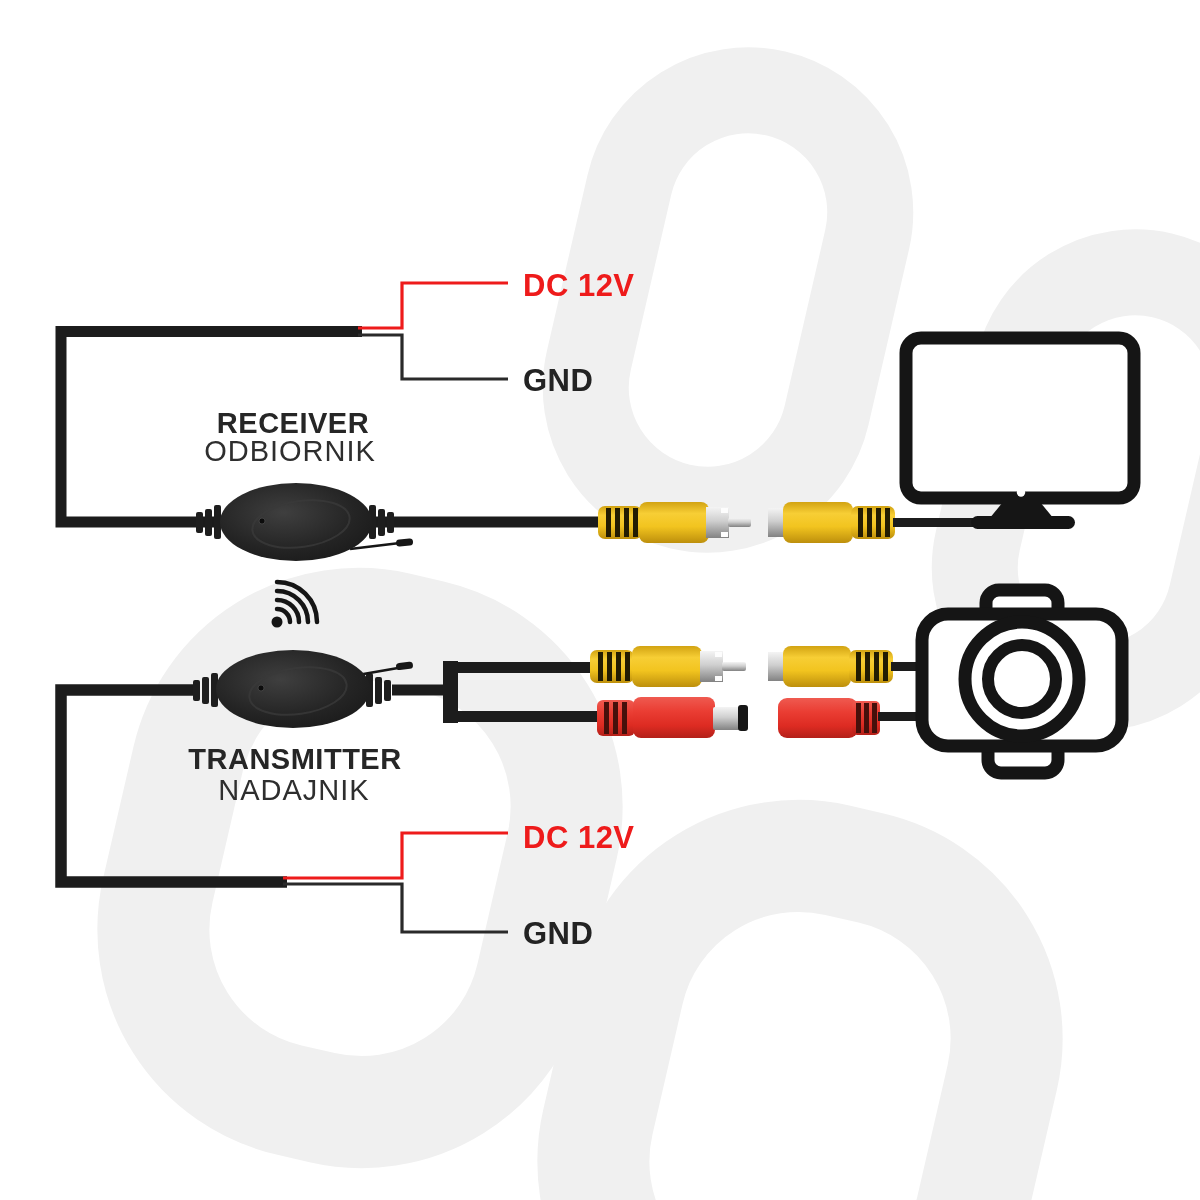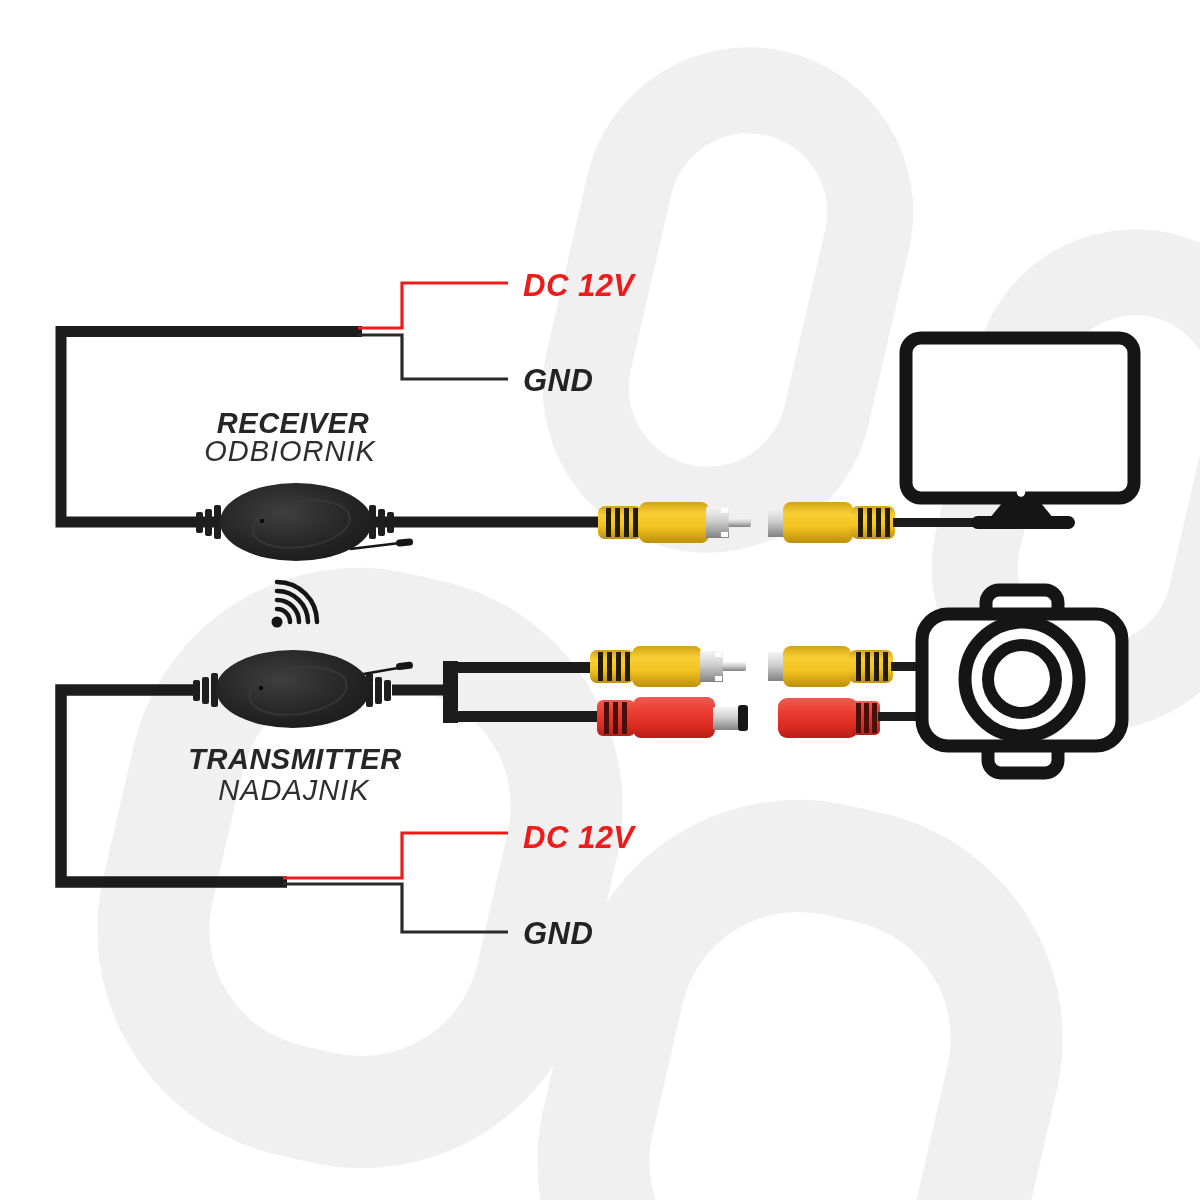--- a/index.html
+++ b/index.html
@@ -1,16 +1,16 @@
 <!DOCTYPE html>
 <html><head>
 <meta charset="utf-8">
 <style>
   html,body{margin:0;padding:0;background:#ffffff;}
-  .stage{position:relative;width:1200px;height:1200px;background:#ffffff;overflow:hidden;font-style:italic;}
+  .stage{position:relative;width:1200px;height:1200px;background:#ffffff;overflow:hidden;}
   svg{display:block;}
   svg text{font-family:"Liberation Sans",sans-serif;dominant-baseline:central;}
   .pwr-lbl{font-size:31px;font-weight:700;letter-spacing:0.5px;}
   .gnd-lbl{font-size:31px;font-weight:700;fill:#232323;letter-spacing:0.5px;}
   .unit-title{font-size:29px;font-weight:700;fill:#262626;letter-spacing:0.5px;}
   .unit-subtitle{font-size:29px;font-weight:400;fill:#2e2e2e;letter-spacing:1px;}
 </style>
 </head>
 <body>
 

